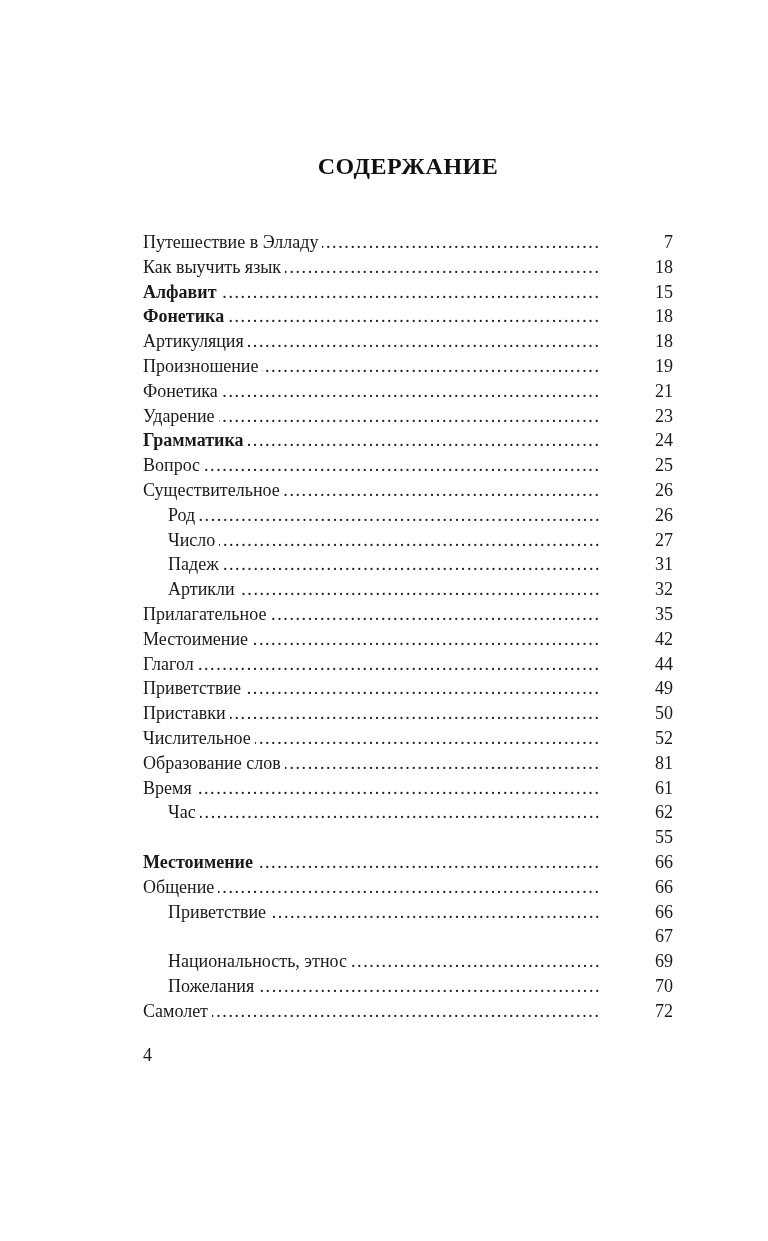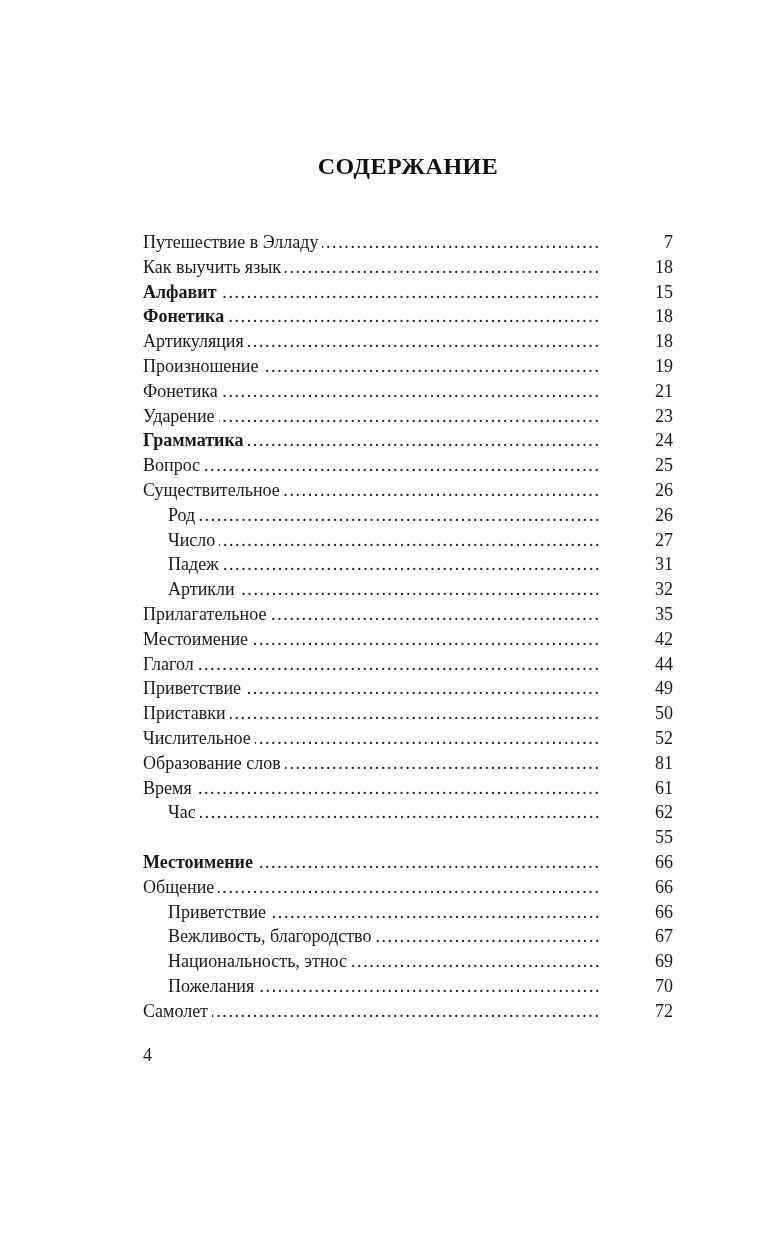--- a/index.html
+++ b/index.html
@@ -234,21 +234,20 @@
     <div class="row sub">
     <div class="lead">
       <span class="dots">..........................................................................................................</span>
       <span class="label">Приветствие</span>
     </div>
     <span class="page">66</span>
   </div>
     <div class="row sub">
     <div class="lead">
       <span class="dots">..........................................................................................................</span>
-      <span class="label">Вежливость, благородство</span>
     </div>
     <span class="page">67</span>
   </div>
     <div class="row sub">
     <div class="lead">
       <span class="dots">..........................................................................................................</span>
       <span class="label">Национальность, этнос</span>
     </div>
     <span class="page">69</span>
   </div>

